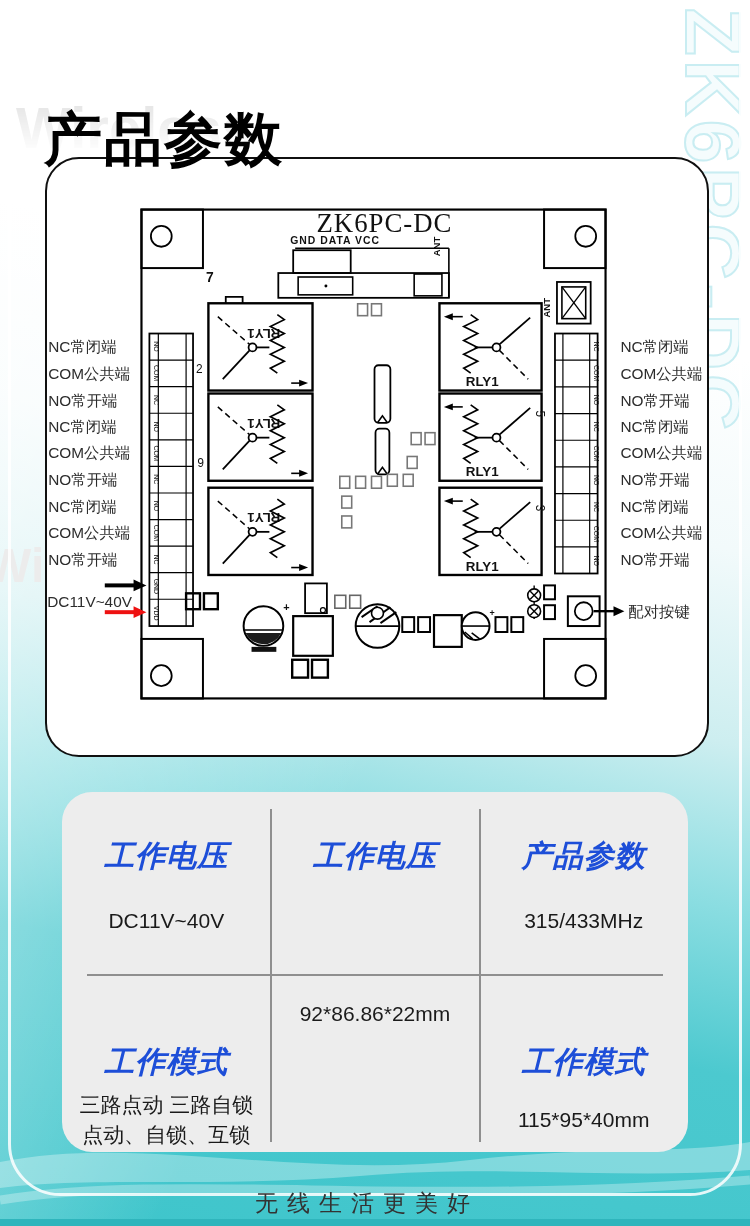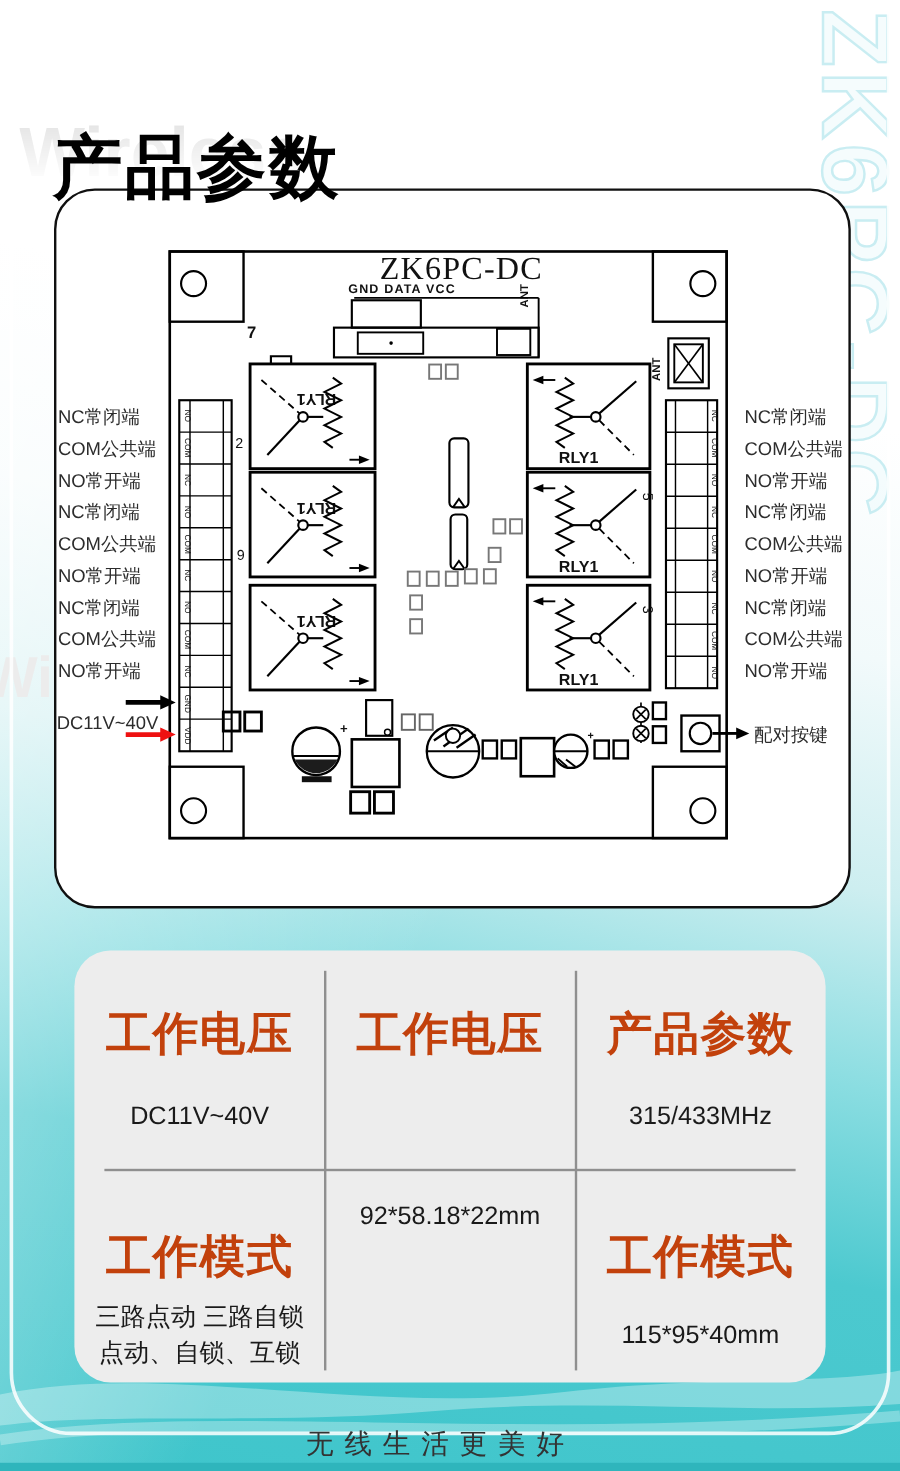--- a/index.html
+++ b/index.html
@@ -19,24 +19,24 @@
   .outer-frame{position:absolute;left:8px;right:8px;top:-60px;height:1250px;border:3px solid rgba(255,255,255,.85);
     border-radius:52px;z-index:1;pointer-events:none;}
   .diagram-card{position:absolute;left:45px;top:157px;width:660px;height:596px;background:#fff;
     border:2.5px solid #101010;border-radius:34px;z-index:2;}
   .diagram-card svg{position:absolute;left:0;top:0;}
   .spec-card{position:absolute;left:62px;top:792px;width:626px;height:360px;background:#ededed;border-radius:30px;z-index:2;}
   .vline{position:absolute;top:17px;bottom:10px;width:1.5px;background:#8f8f8f;}
   .hline{position:absolute;left:25px;right:25px;top:182px;height:1.5px;background:#8f8f8f;}
   .spec-grid{position:absolute;inset:0;display:grid;grid-template-columns:1fr 1fr 1fr;grid-template-rows:182px 178px;}
   .cell{display:flex;flex-direction:column;align-items:center;}
-  .cell .title{margin-top:44px;font-size:38px;font-weight:700;color:#c2410c;letter-spacing:1px;}
+  .cell .title{margin-top:44px;font-size:30px;font-weight:700;color:#1d4ed8;letter-spacing:1px;font-style:italic;}
   .cell .vals{margin-top:8px;height:72px;display:flex;flex-direction:column;justify-content:center;
     font-size:21px;color:#1a1a1a;line-height:30px;text-align:center;}
-  .spec-grid .cell:nth-child(n+4) .title{margin-top:48px;}
+  .spec-grid .cell:nth-child(n+4) .title{margin-top:68px;}
   .spec-grid .cell:nth-child(n+4) .vals{margin-top:4px;}
   .waves{position:absolute;left:0;top:1104px;z-index:1;}
   .footer-text{position:absolute;left:0;right:16px;top:1188px;text-align:center;font-size:23px;letter-spacing:9px;
     color:#333;font-weight:500;z-index:2;}
   .bottom-band{position:absolute;left:0;right:0;bottom:0;height:7px;background:#2fb5bc;z-index:3;}
   text{font-family:"Liberation Sans",sans-serif;fill:#111;}
   .serif{font-family:"Liberation Serif",serif;}
   .sidelabel{font-size:15.5px;fill:#2c2c2c;}
   .pin{font-size:7px;fill:#111;}
 </style>
@@ -298,21 +298,21 @@
       </div>
       <div class="cell">
         <div class="title">工作模式</div>
         <div class="vals">
           <div>三路点动 三路自锁</div>
           <div>点动、自锁、互锁</div>
         </div>
       </div>
       <div class="cell">
         <div class="vals">
-            <div>92*58.18*22mm</div>
+            <div>92*86.86*22mm</div>
           </div>
       </div>
       <div class="cell">
         <div class="title">工作模式</div>
         <div class="vals">
             <div>115*95*40mm</div>
           </div>
       </div>
     </div>
   </div>

